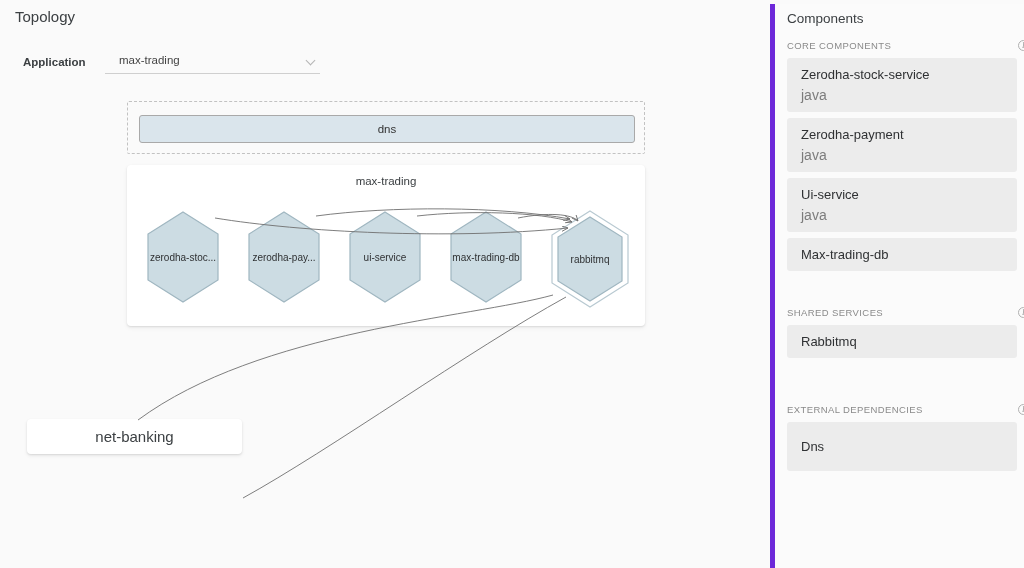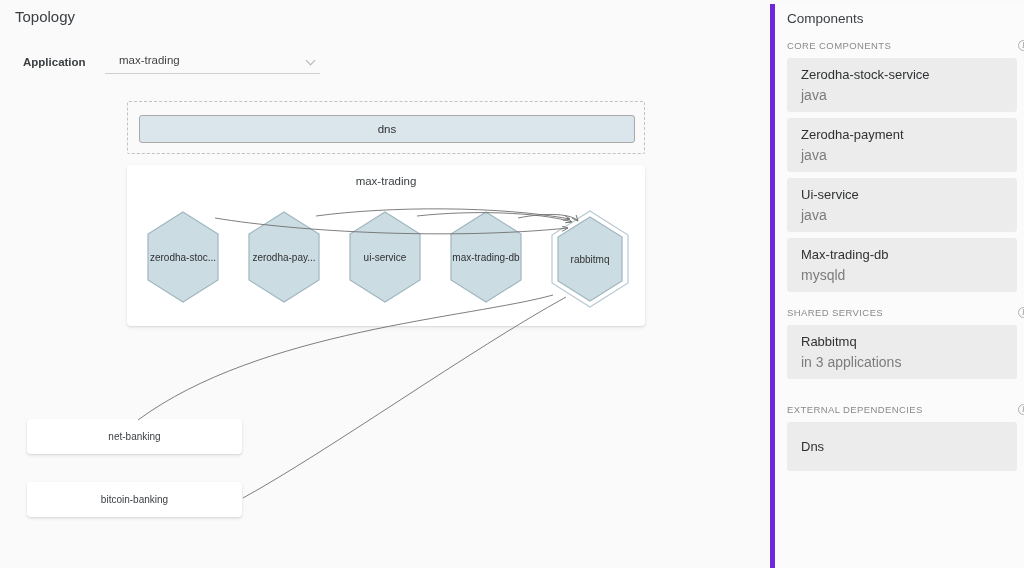--- a/index.html
+++ b/index.html
@@ -96,21 +96,21 @@
   }
 
   
   .ext-box {
     position: absolute;
     width: 215px; height: 35px;
     background: #ffffff;
     border-radius: 4px;
     box-shadow: 0 1px 2px rgba(0,0,0,0.10), 0 2px 4px rgba(0,0,0,0.06);
     display: flex; align-items: center; justify-content: center;
-    font-size: 10px; color: #3c4043;
+    font-size: 15px; color: #3c4043;
     cursor: pointer;
   }
 
   .edges { position: absolute; left: 0; top: 0; width: 770px; height: 568px; pointer-events: none; }
 
   
   .panel {
     position: absolute; left: 770px; top: 4px;
     width: 254px; height: 568px;
     background: #fbfbfb;
@@ -205,21 +205,20 @@
 
     <div class="hex" style="left:550px; top:210px;">
       <svg width="80" height="98" viewBox="0 0 80 98">
         <polygon points="40,1 78,25 78,73 40,97 2,73 2,25" fill="none" stroke="#b8c9d1" stroke-width="1.2"></polygon>
         <polygon points="40,7 72,27 72,71 40,91 8,71 8,27" fill="#ccdce3" stroke="#9fb6c0" stroke-width="1.2"></polygon>
       </svg>
       <div class="hex-label" style="width:80px;height:98px;">rabbitmq</div>
     </div>
 
     <div class="ext-box" style="left:27px; top:419px;">net-banking</div>
-    <div class="ext-box" style="left:27px; top:482px;">bitcoin-banking</div>
 
     <svg class="edges">
       <defs>
         <marker id="arrow" markerWidth="9" markerHeight="9" refX="7" refY="3" orient="auto" markerUnits="strokeWidth">
           <path d="M0,0 L7,3 L0,6" fill="none" stroke="#6f6f6f" stroke-width="1"></path>
         </marker>
       </defs>
       <g fill="none" stroke="#6f6f6f" stroke-width="0.9">
         <path d="M215,218 C300,232 450,240 568,228" marker-end="url(#arrow)"></path>
         <path d="M316,216 C390,206 500,206 570,219" marker-end="url(#arrow)"></path>
@@ -246,32 +245,30 @@
       <div class="card">
         <div class="card-name">Zerodha-payment</div>
         <div class="card-sub">java</div>
       </div>
       <div class="card">
         <div class="card-name">Ui-service</div>
         <div class="card-sub">java</div>
       </div>
       <div class="card">
         <div class="card-name">Max-trading-db</div>
-        <div class="card-sub">mysqld</div>
       </div>
     </div>
 
     <div class="sec" style="top:303px;">
       <div class="section-head">
         <span>SHARED SERVICES</span>
         <span class="info-icon">i</span>
       </div>
       <div class="card">
         <div class="card-name">Rabbitmq</div>
-        <div class="card-sub">in 3 applications</div>
       </div>
     </div>
 
     <div class="sec" style="top:400px;">
       <div class="section-head">
         <span>EXTERNAL DEPENDENCIES</span>
         <span class="info-icon">i</span>
       </div>
       <div class="card tall" style="padding:17px 0 17px 14px;">
         <div class="card-name">Dns</div>

